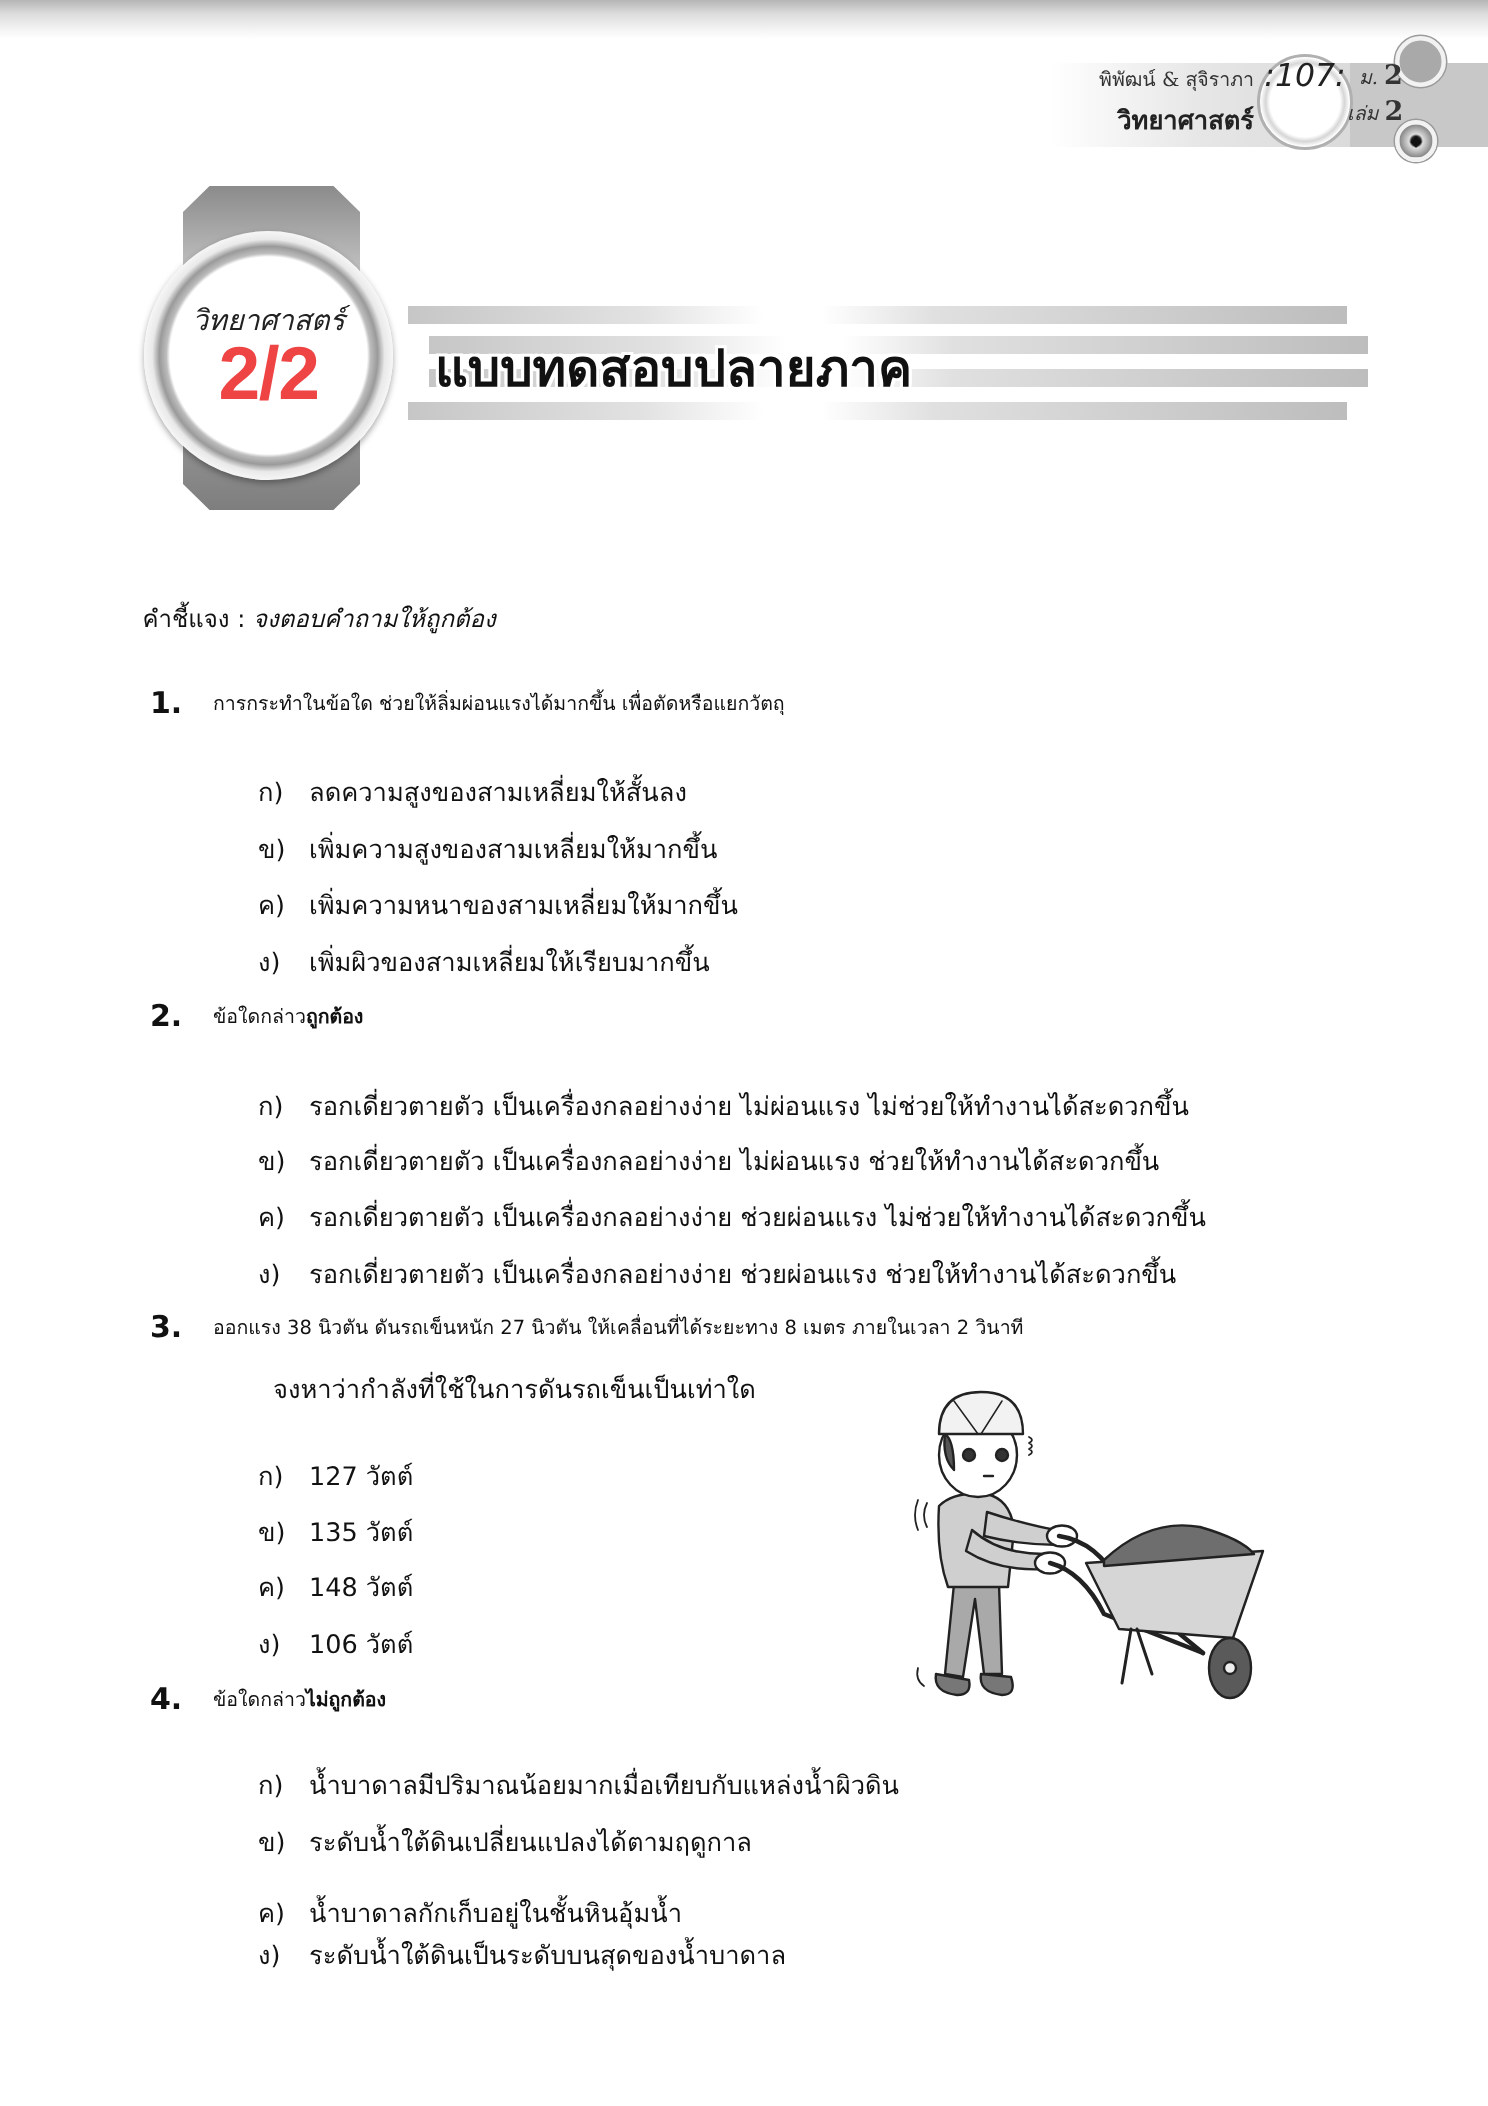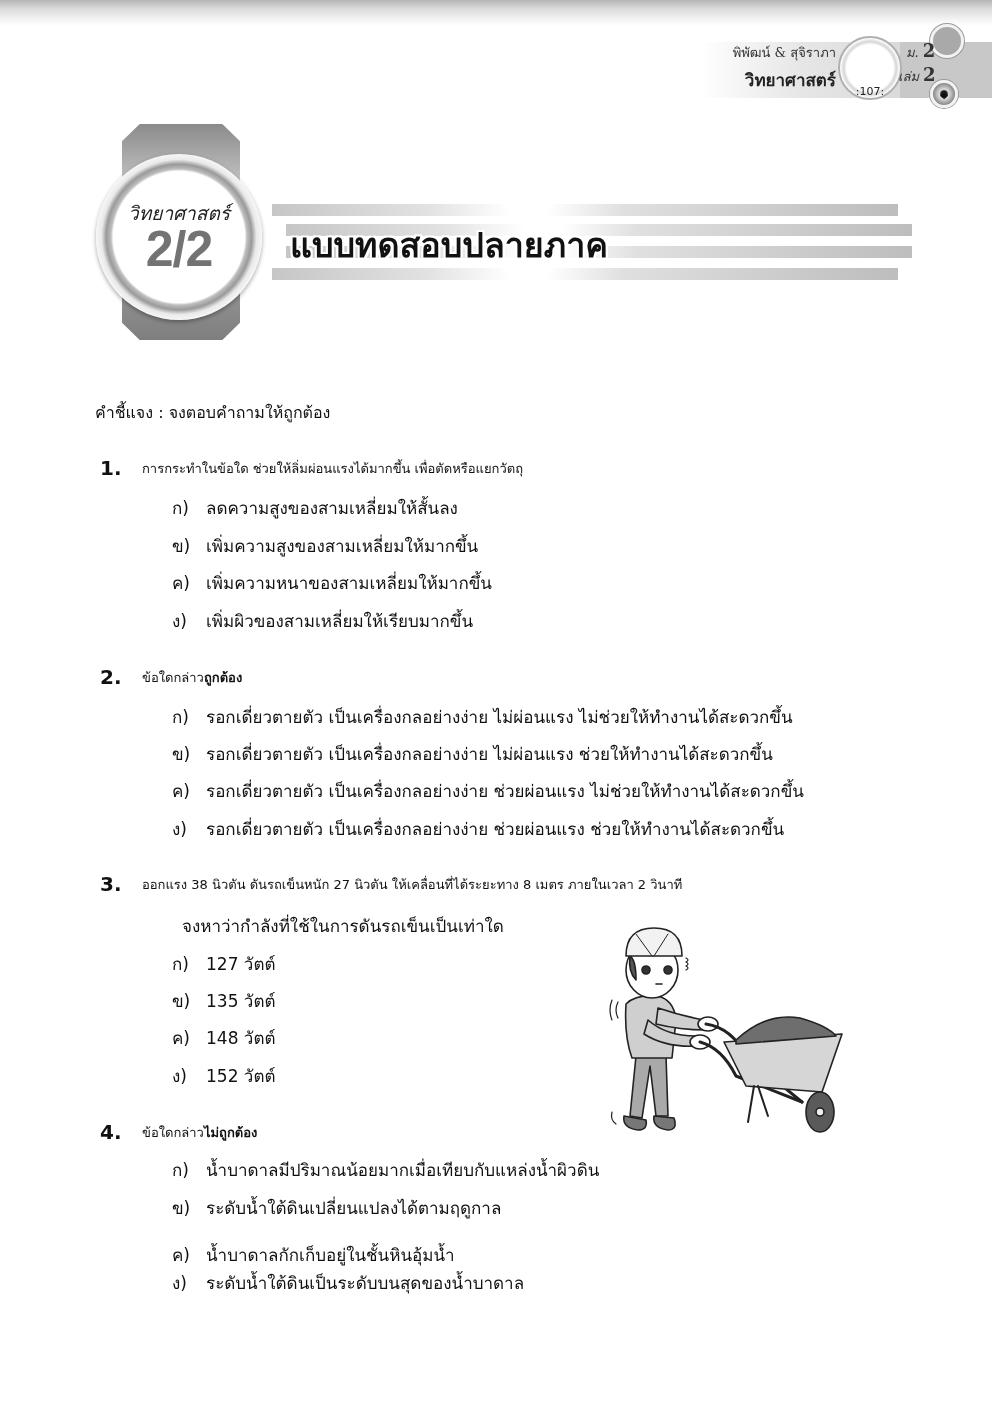--- a/index.html
+++ b/index.html
@@ -12,64 +12,64 @@
   
   .header-band { position: absolute; left: 700px; top: 42px; width: 292px; height: 56px;
     background: linear-gradient(to right, #ffffff 0%, #e6e6e6 35%, #cfcfcf 100%); }
   .header-band-right { position: absolute; left: 900px; top: 42px; width: 92px; height: 56px; background: #c8c8c8; }
   .author { position: absolute; left: 712px; top: 42px; width: 124px; text-align: right;
     font-family: "DejaVu Serif", serif; font-size: 13px; color: #333; }
   .subject { position: absolute; left: 712px; top: 66px; width: 124px; text-align: right;
     font-size: 17px; font-weight: bold; color: #222; }
   .page-circle { position: absolute; left: 838px; top: 36px; width: 64px; height: 64px; border-radius: 50%;
     background: radial-gradient(circle, #ffffff 55%, #d6d6d6 62%, #ffffff 70%, #bcbcbc 100%);
-    border: 2px solid #b0b0b0; display: flex; align-items: flex-end; justify-content: center;
-    font-size: 11px; color: #222; }
+    border: 2px solid #b0b0b0; display: flex; align-items: flex-start; justify-content: center;
+    font-size: 21px; color: #222; font-style: italic; }
   .grade-label { position: absolute; left: 906px; top: 40px; font-family: "DejaVu Serif", serif; font-style: italic; font-size: 13px; color: #333; }
   .grade-label b { font-style: normal; font-size: 18px; margin-left: 4px; }
   .book-label { position: absolute; left: 898px; top: 64px; font-family: "DejaVu Serif", serif; font-style: italic; font-size: 13px; color: #333; }
   .book-label b { font-style: normal; font-size: 18px; margin-left: 4px; }
   .dot-top { position: absolute; left: 930px; top: 24px; width: 34px; height: 34px; border-radius: 50%;
     background: #a9a9a9; border: 3px solid #f2f2f2; box-shadow: 0 0 0 1px #9a9a9a; }
   .dot-bottom { position: absolute; left: 930px; top: 80px; width: 28px; height: 28px; border-radius: 50%;
     background: radial-gradient(circle, #222 0 20%, #ddd 30%, #888 70%); border: 3px solid #f2f2f2; box-shadow: 0 0 0 1px #9a9a9a;
     display: flex; align-items: center; justify-content: center; font-size: 10px; color: #111; }
 
   
   .hex { position: absolute; left: 122px; top: 124px; width: 118px; height: 216px;
     background: linear-gradient(to bottom, #8b8b8b, #c9c9c9 30%, #9a9a9a 70%, #7e7e7e);
     clip-path: polygon(15% 0, 85% 0, 100% 8%, 100% 92%, 85% 100%, 15% 100%, 0 92%, 0 8%); }
   .emblem-outer { position: absolute; left: 96px; top: 154px; width: 166px; height: 166px; border-radius: 50%;
     background: radial-gradient(circle, #ffffff 0 56%, #bdbdbd 58%, #9a9a9a 62%, #e9e9e9 66%, #ffffff 74%, #d8d8d8 100%);
     box-shadow: 0 2px 4px rgba(0,0,0,0.35); }
   .emblem-subject { position: absolute; left: 110px; top: 198px; width: 138px; text-align: center;
     font-family: "DejaVu Serif", serif; font-style: italic; font-size: 19px; color: #222; }
   .emblem-number { position: absolute; left: 110px; top: 220px; width: 138px; text-align: center;
-    font-family: "Liberation Sans", sans-serif; font-weight: bold; font-size: 50px; color: #737373; letter-spacing: -1px; }
+    font-family: "Liberation Sans", sans-serif; font-weight: bold; font-size: 50px; color: #ef4444; letter-spacing: -1px; }
 
   .stripe { position: absolute; left: 272px; width: 626px; height: 12px;
     background: linear-gradient(to right, #c6c6c6 0%, #e2e2e2 25%, #ffffff 38%, #ffffff 44%, #e0e0e0 56%, #bdbdbd 100%); }
   .stripe.s1 { top: 204px; }
   .stripe.s2 { top: 224px; left: 286px; }
   .stripe.s3 { top: 246px; left: 286px; }
   .stripe.s4 { top: 268px; }
   .title { position: absolute; left: 290px; top: 218px; font-size: 34px; font-weight: bold; color: #111;
     text-shadow: -2px -2px 0 #fff, 2px -2px 0 #fff, -2px 2px 0 #fff, 2px 2px 0 #fff; background: transparent; }
 
   
   .instructions { position: absolute; left: 95px; top: 400px; font-size: 16px; color: #111; }
   .instructions .label { font-weight: normal; }
-  .instructions .text { font-family: "DejaVu Serif", serif; }
+  .instructions .text { font-style: italic; font-family: "DejaVu Serif", serif; }
 
   .question { position: absolute; left: 100px; }
   .q-num { position: absolute; left: 0; top: 0; font-size: 20px; font-weight: bold; color: #111; }
   .q-text { position: absolute; left: 42px; top: 2px; font-size: 13px; color: #111; white-space: nowrap; }
   .q-text2 { position: absolute; left: 42px; top: 40px; font-size: 17px; color: #111; white-space: nowrap; margin-left: 40px; }
   .q-text .em { font-weight: bold; }
-  .choice { position: absolute; left: 72px; font-size: 17px; color: #111; white-space: nowrap; }
+  .choice { position: absolute; left: 72px; font-size: 17px; color: #111; white-space: nowrap; margin-top: 20px; }
   .choice .letter { display: inline-block; width: 34px; }
 
   .q1 { top: 456px; }
   .q2 { top: 665px; }
   .q3 { top: 872px; }
   .q4 { top: 1120px; }
 
   .illustration { position: absolute; left: 596px; top: 916px; width: 256px; height: 222px; }
 </style>
 </head>
@@ -153,21 +153,21 @@
   <div class="choice" style="top:78px">
     <span class="letter">ก)</span><span>127 วัตต์</span>
   </div>
   <div class="choice" style="top:115px">
     <span class="letter">ข)</span><span>135 วัตต์</span>
   </div>
   <div class="choice" style="top:152px">
     <span class="letter">ค)</span><span>148 วัตต์</span>
   </div>
   <div class="choice" style="top:190px">
-    <span class="letter">ง)</span><span>152 วัตต์</span>
+    <span class="letter">ง)</span><span>106 วัตต์</span>
   </div>
 </div>
 
 <svg class="illustration" viewBox="0 0 256 222" xmlns="http://www.w3.org/2000/svg">
   <g stroke="#222" stroke-width="1.6" stroke-linejoin="round" stroke-linecap="round">
 
     <path d="M40 140 L34 200 L46 202 L54 150 L60 200 L72 200 L70 140 Z" fill="#a9a9a9"></path>
 
     <path d="M28 200 Q26 212 42 214 Q52 214 50 204 Z" fill="#777"></path>
     <path d="M58 200 Q56 212 72 214 Q82 214 78 202 Z" fill="#777"></path>

